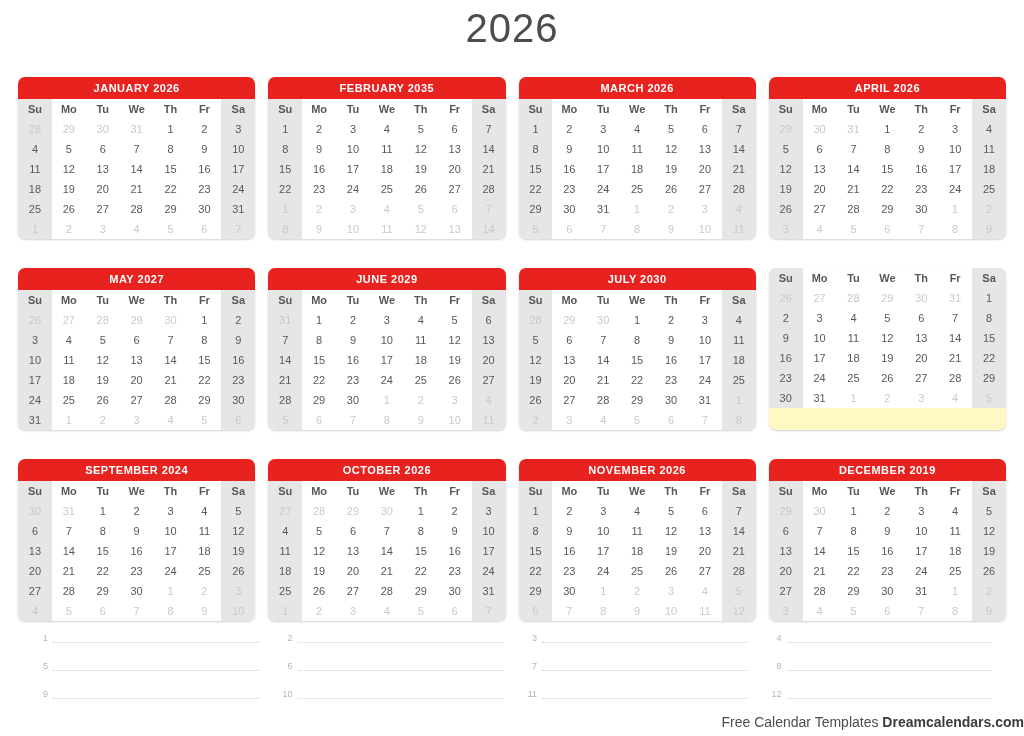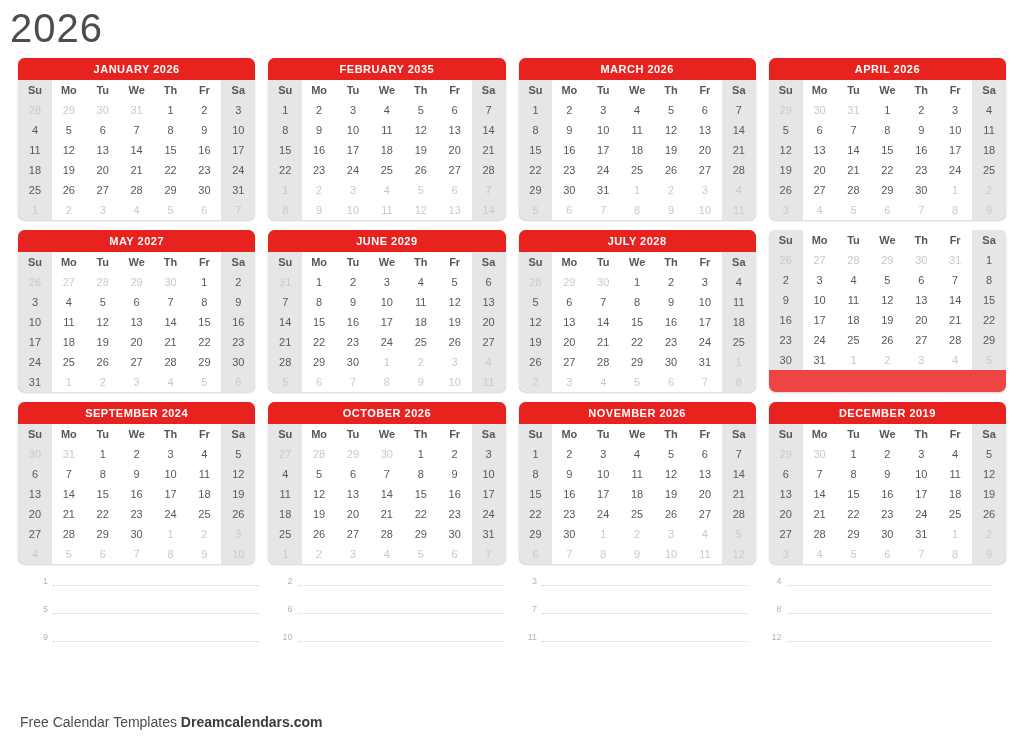--- a/index.html
+++ b/index.html
@@ -15,41 +15,42 @@
     overflow: hidden;
   }
   .page {
     width: 1024px;
     height: 736px;
     position: relative;
     box-sizing: border-box;
     padding: 0 10px;
   }
   .year-title {
-    text-align: left;
+    text-align: center;
     font-size: 40px;
     font-weight: normal;
     color: #4d4d4d;
     letter-spacing: 1px;
     margin: 6px 0 8px 0;
     line-height: 44px;
     font-family: "Liberation Sans", sans-serif;
   }
   .months-grid {
     display: grid;
     grid-template-columns: repeat(4, 1fr);
     column-gap: 13px;
     row-gap: 10px;
     padding: 0 8px;
   }
   .month {
     border-radius: 7px;
     overflow: hidden;
-    background: #ef4444;
+    background: #fef9c3;
     box-shadow: 0 1px 2px rgba(0,0,0,0.18);
+    margin-top: 19px;
   }
   .month-header {
     background: #e8231f;
     color: #ffffff;
     text-align: center;
     font-size: 11px;
     font-weight: bold;
     letter-spacing: 0.5px;
     padding: 5px 0 5px 0;
     line-height: 12px;
@@ -107,24 +108,23 @@
   .note-rule {
     flex: 1;
     border-bottom: 1px dotted #cfcfcf;
     height: 9px;
   }
   .footer {
     position: absolute;
     left: 0;
     right: 0;
     bottom: 12px;
-    text-align: left;
+    text-align: right;
     font-size: 14px;
     color: #4d4d4d;
-    margin-left: 20px;
   }
   .footer .brand {
     font-weight: bold;
     color: #3b3b3b;
   }
 </style>
 </head>
 <body>
 
 <div class="page">
@@ -556,21 +556,21 @@
               <td class="off">7</td>
               <td class="off">8</td>
               <td class="off">9</td>
               <td class="off">10</td>
               <td class="alt off">11</td>
             </tr>
           </tbody>
         </table>
       </div>
       <div class="month">
-        <div class="month-header">JULY 2028</div>
+        <div class="month-header">JULY 2030</div>
         <table class="month-table">
           <thead>
             <tr>
               <th class="alt">Su</th>
               <th>Mo</th>
               <th>Tu</th>
               <th>We</th>
               <th>Th</th>
               <th>Fr</th>
               <th class="alt">Sa</th>

